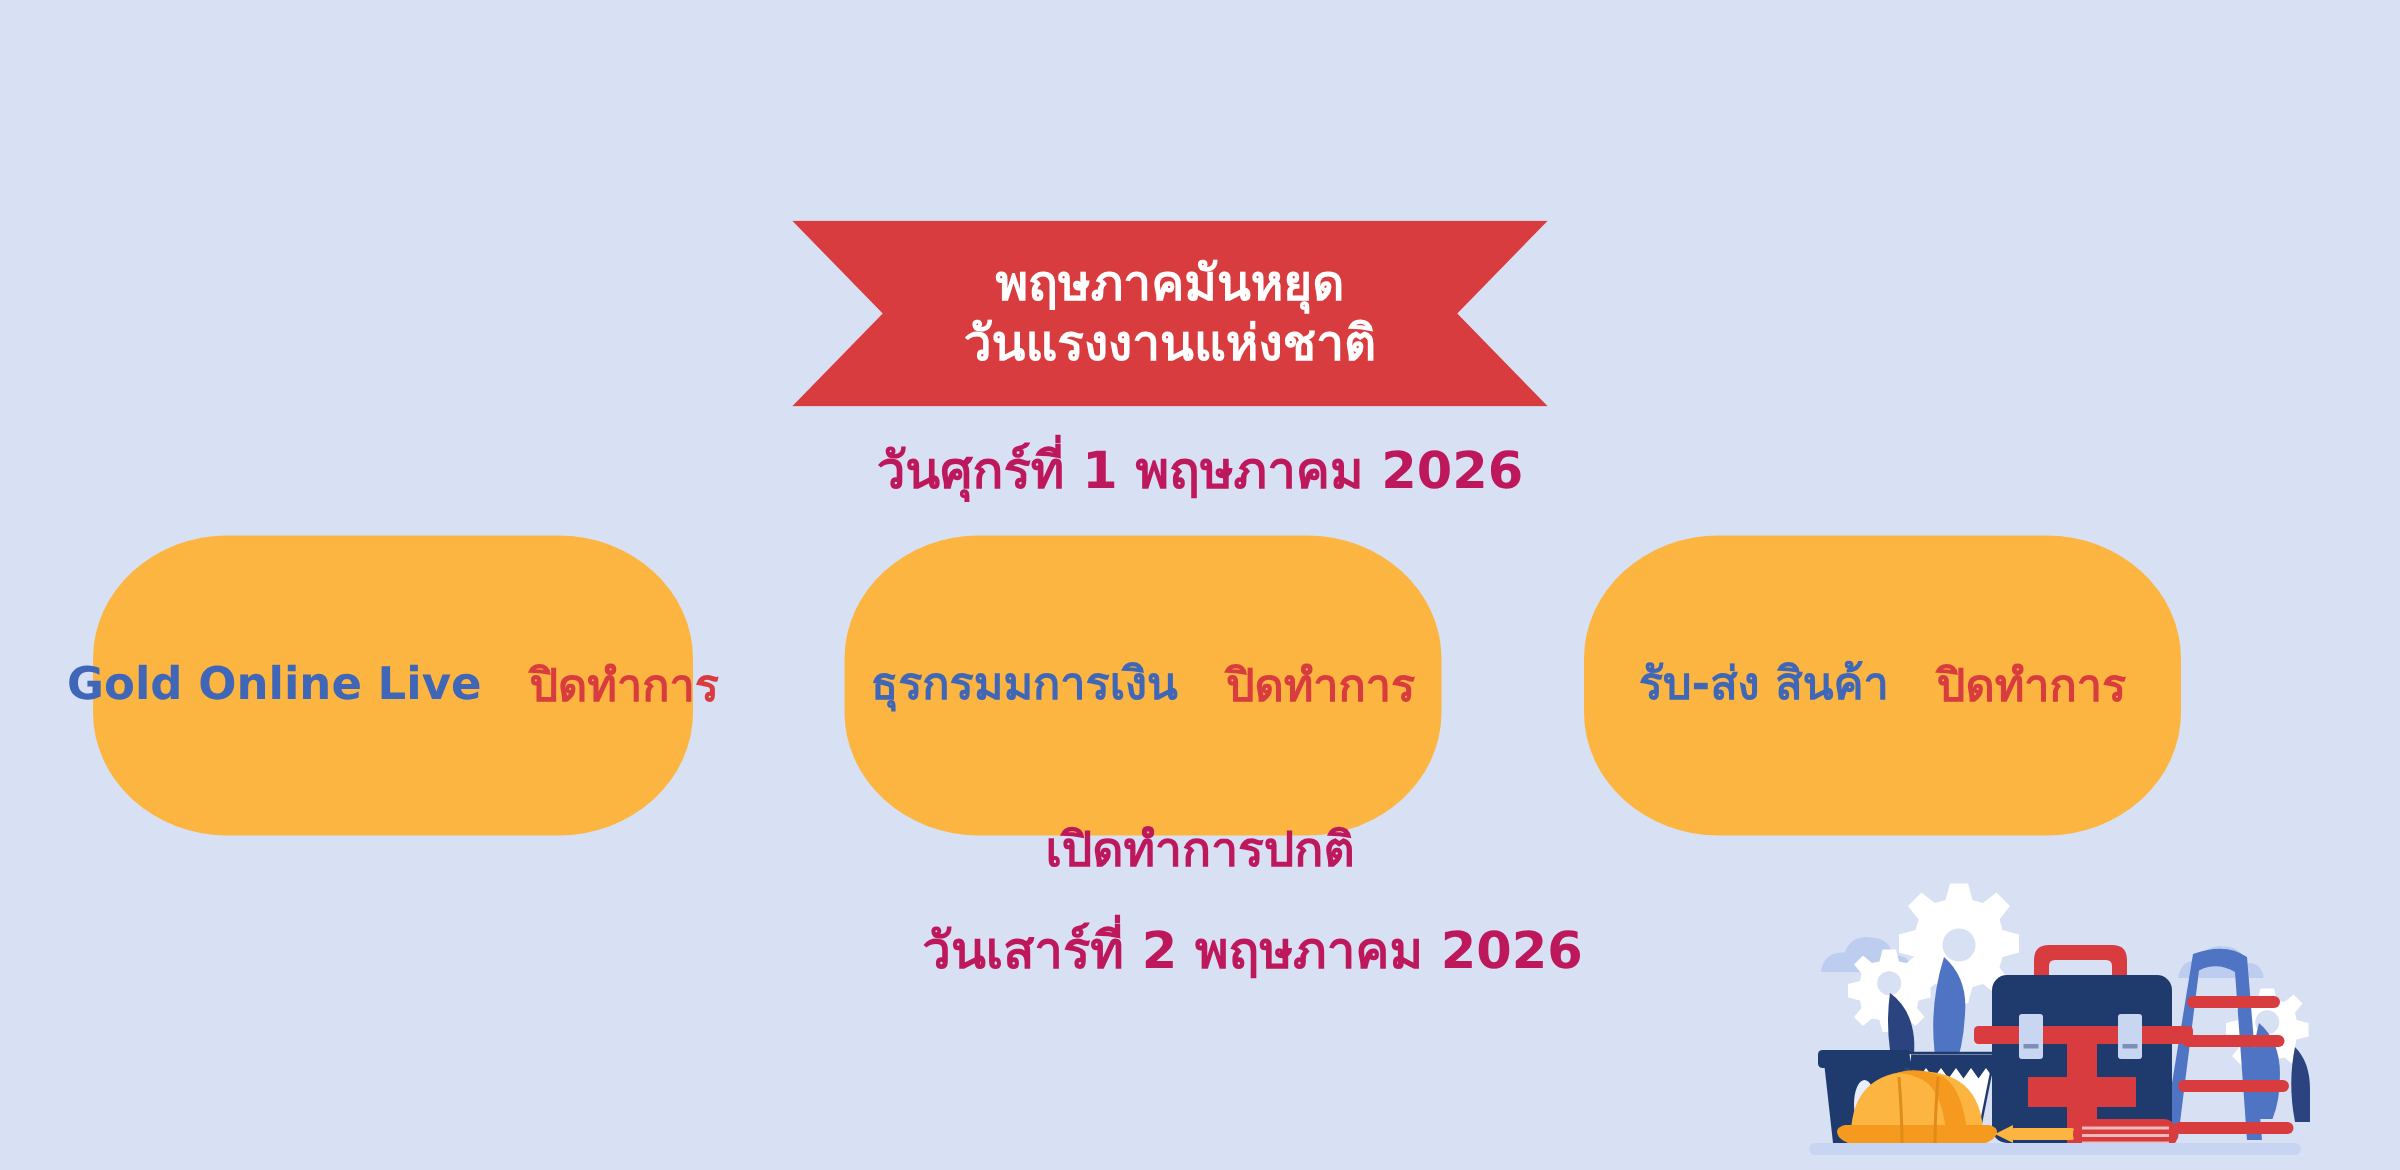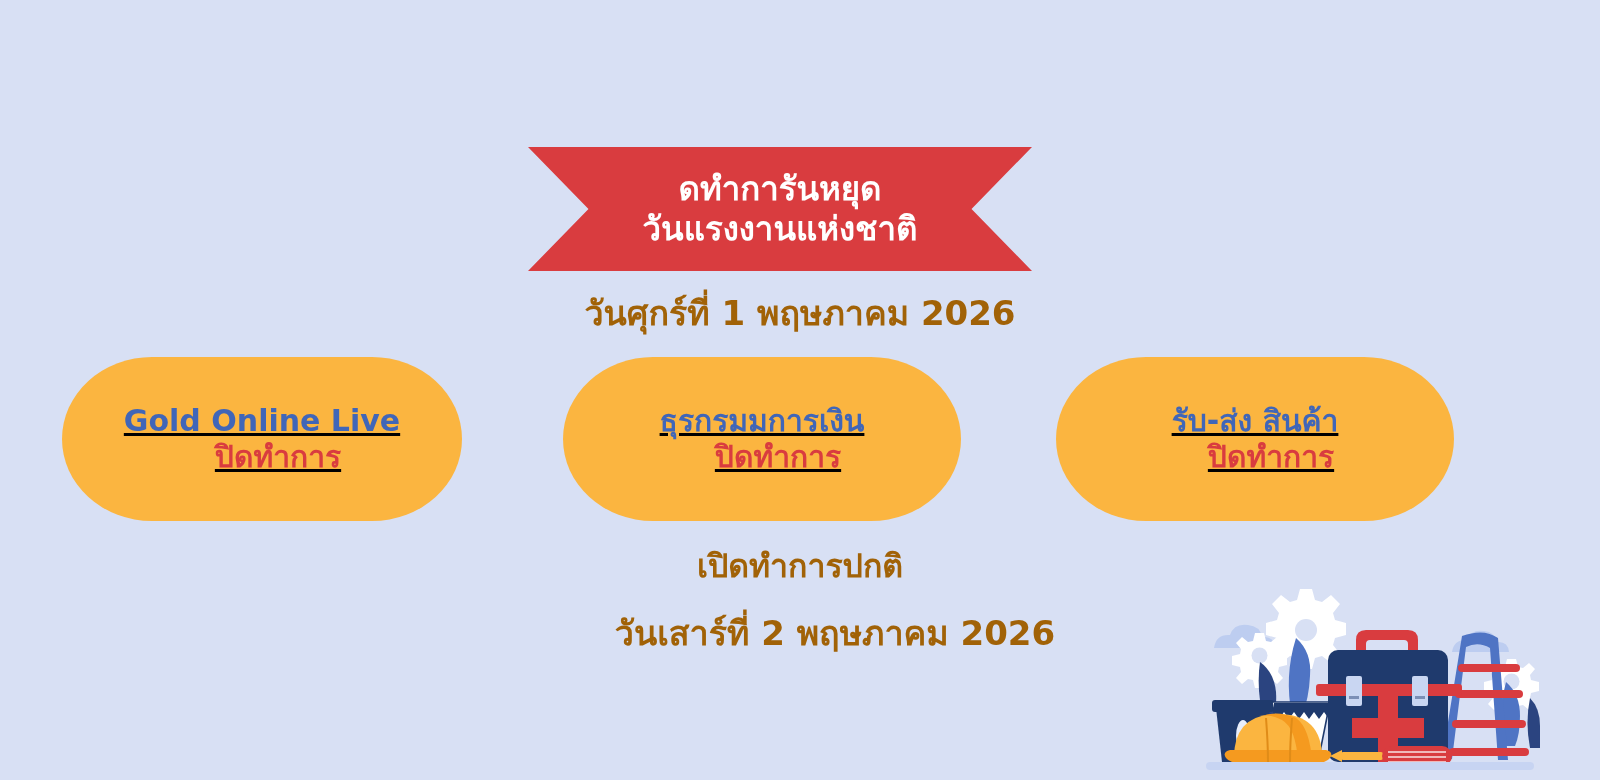--- a/index.html
+++ b/index.html
@@ -48,41 +48,40 @@
     white-space: nowrap;
     text-align: center;
   }
 
   
   .date-line {
     position: absolute;
     width: 1600px;
     left: 0;
     text-align: center;
-    color: #a16207;
+    color: #be185d;
     font-weight: bold;
     white-space: nowrap;
   }
   #date-closed { top: 286px; font-size: 34px; }
   #reopen-label { top: 540px; font-size: 32px; }
   #reopen-date  { top: 606px; font-size: 34px; padding-left: 35px; }
 
   
   .pill {
     position: absolute;
     top: 357px;
-    height: 164px;
+    height: 200px;
     background: #fbb540;
     border-radius: 90px / 82px;
     display: flex;
-    flex-direction: column;
+    flex-direction: row;
     align-items: center;
     justify-content: center;
     box-sizing: border-box;
-    text-decoration: underline;
   }
   .pill-0 { left: 62px;   width: 400px; }
   .pill-1 { left: 563px;  width: 398px; }
   .pill-2 { left: 1056px; width: 398px; }
 
   .pill-title {
     color: #4066b8;
     font-weight: bold;
     font-size: 30px;
     line-height: 1.15;
@@ -106,21 +105,21 @@
     width: 340px;
     height: 200px;
   }
 </style>
 </head>
 <body>
 
 <div id="stage">
 
   <div class="ribbon">
-    <div class="ribbon-line">ดทำการันหยุด</div>
+    <div class="ribbon-line">พฤษภาคมันหยุด</div>
     <div class="ribbon-line">วันแรงงานแห่งชาติ</div>
   </div>
 
   <div class="date-line" id="date-closed">วันศุกร์ที่ 1 พฤษภาคม 2026</div>
 
   <div class="pill pill-0">
     <div class="pill-title">Gold Online Live</div>
     <div class="pill-status">ปิดทำการ</div>
   </div>
 

